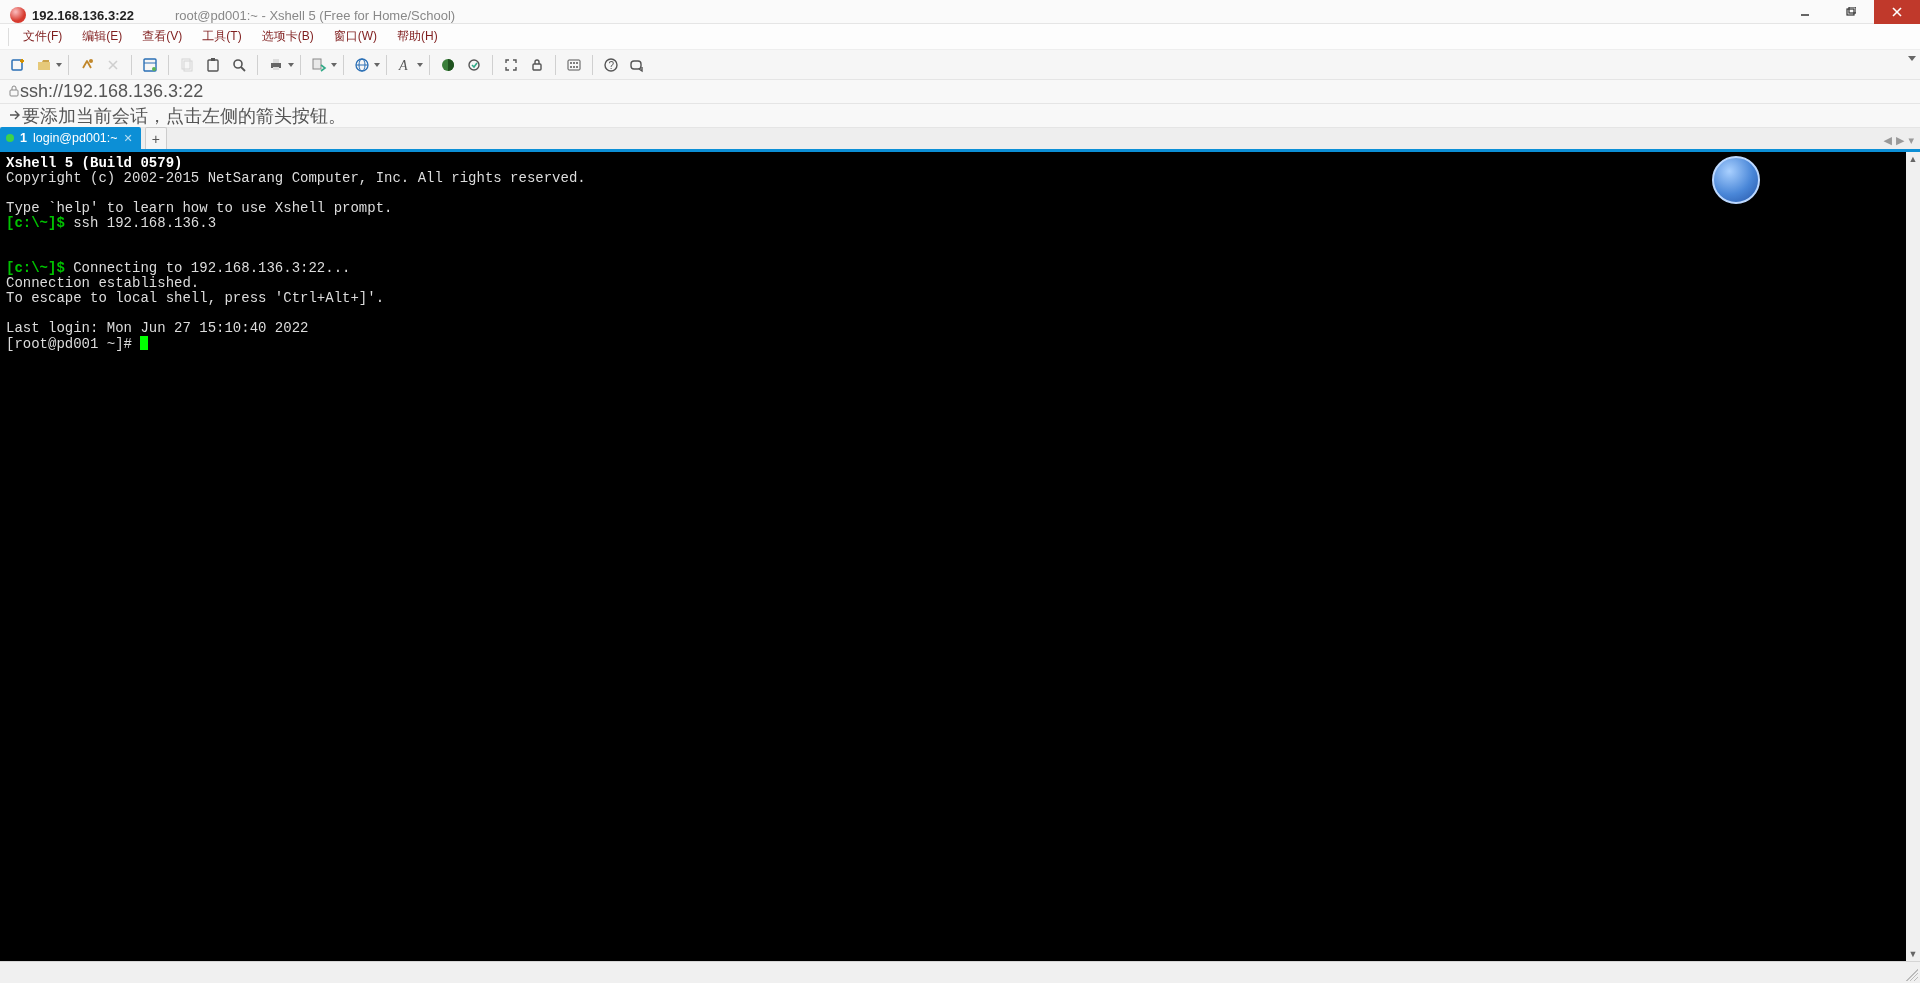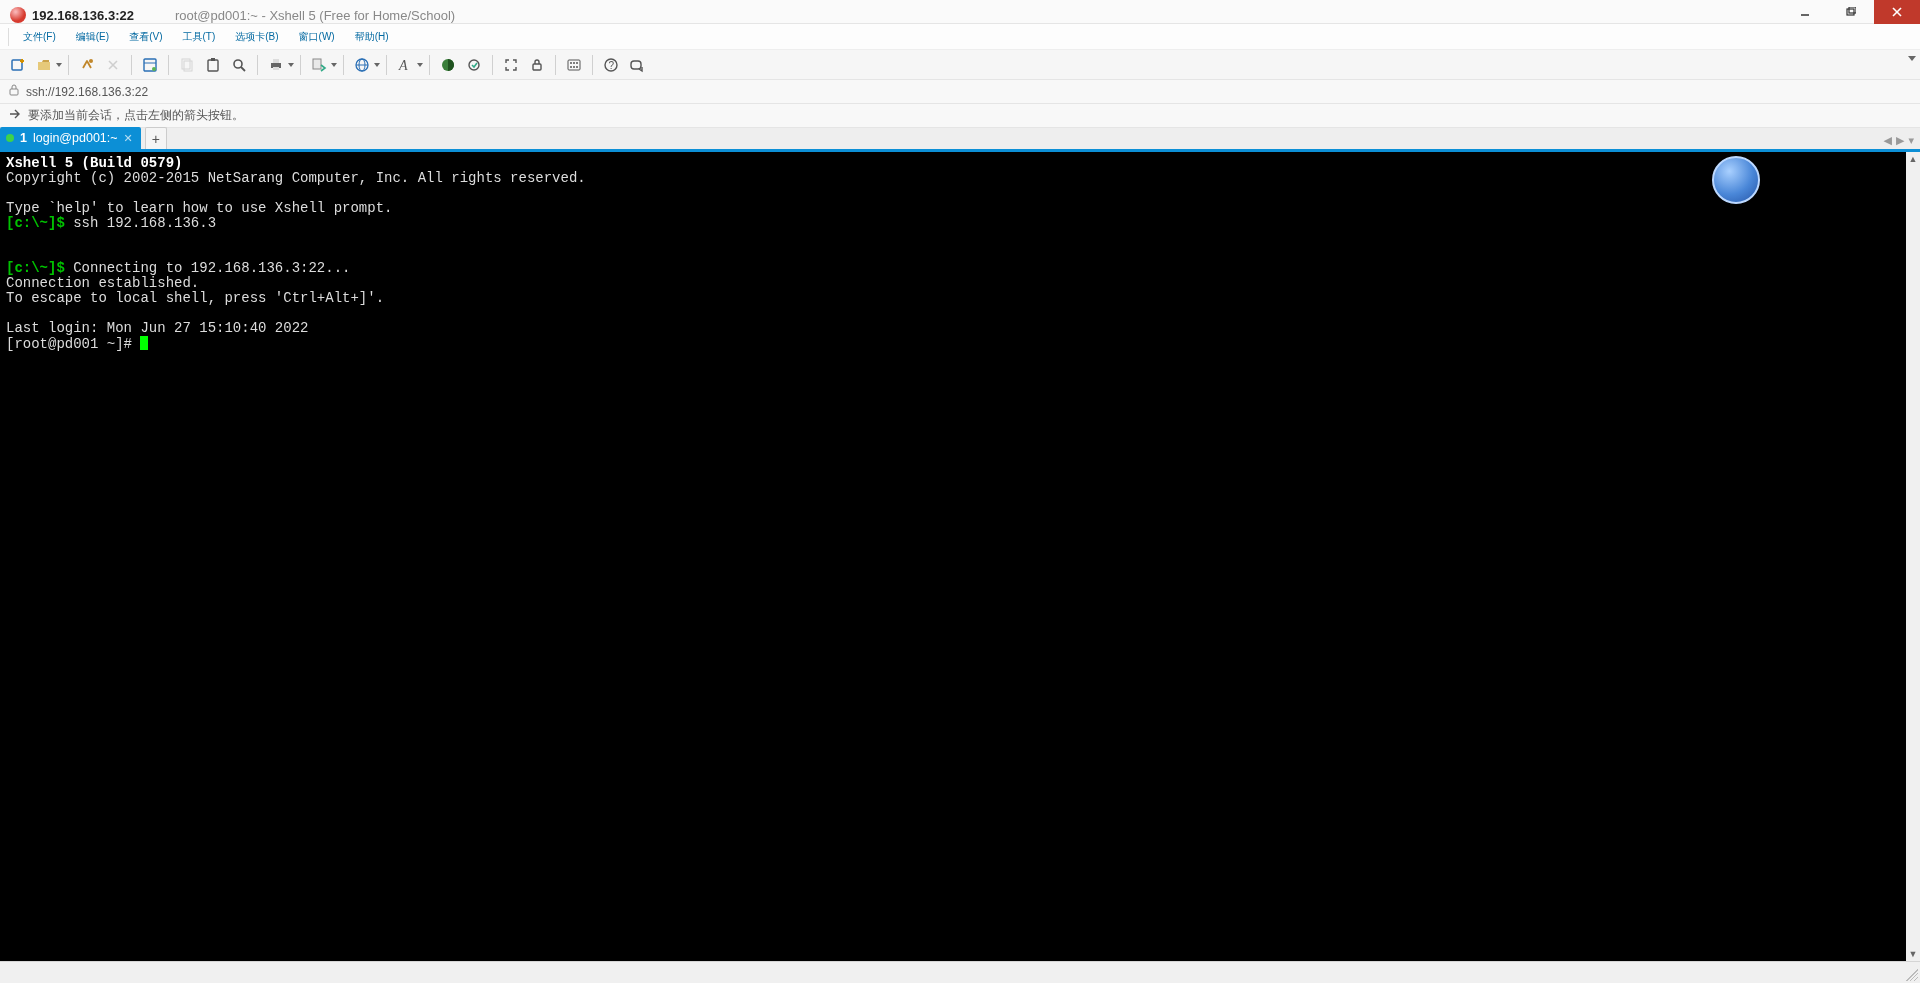--- a/index.html
+++ b/index.html
@@ -8,34 +8,34 @@
   .title-bar { height: 24px; display: flex; align-items: flex-end; background: #fafafa; border-bottom: 1px solid #e5e5e5; position: relative; }
   .title-bar .app-icon { width: 16px; height: 16px; margin: 0 6px 0 10px; border-radius: 50%; background: radial-gradient(circle at 35% 30%, #f9b3b3 5%, #d63a2e 60%); }
   .title-bar .title-primary { font-weight: 700; font-size: 13px; color: #222; margin-right: 8px; }
   .title-bar .title-secondary { font-size: 13px; color: #888; margin-left: 33px; }
   .win-controls { position: absolute; right: 0; top: 0; display: flex; height: 24px; }
   .win-btn { width: 46px; height: 24px; display: flex; align-items: center; justify-content: center; font-size: 11px; color: #333; cursor: pointer; }
   .win-btn.close { background: #c0392b; color: #fff; font-weight: 700; }
   .win-btn.max svg, .win-btn.min svg { display:block; }
   
   .menu-bar { height: 26px; display: flex; align-items: center; padding: 0 6px; gap: 4px; background: #fdfdfd; border-bottom: 1px solid #eee; }
-  .menu-item { font-size: 10px; color: #0369a1; padding: 2px 8px; cursor: pointer; }
+  .menu-item { font-size: 12px; color: #7f1d1d; padding: 2px 8px; cursor: pointer; }
   .menu-sep { width:1px; height:18px; background:#ddd; margin:0 2px; }
   
   .toolbar { height: 30px; display: flex; align-items: center; padding: 0 6px; gap: 2px; background: #f6f6f6; border-bottom: 1px solid #e5e5e5; position: relative; }
   .tb-btn { width: 24px; height: 24px; display: flex; align-items: center; justify-content: center; color: #555; cursor: pointer; border-radius: 2px; position: relative; }
   .tb-btn.disabled { opacity: .35; cursor: default; }
   .tb-btn svg { display:block; }
   .tb-sep { width: 1px; height: 20px; background: #d0d0d0; margin: 0 4px; }
   .tb-drop { width: 6px; display:flex; align-items:center; justify-content:center; margin-left:-2px; cursor:pointer; }
   .tb-drop::after { content:""; border-left:3px solid transparent; border-right:3px solid transparent; border-top:4px solid #666; }
   .tb-overflow { position:absolute; right:4px; top:6px; cursor:pointer; }
   .tb-overflow::after { content:""; border-left:4px solid transparent; border-right:4px solid transparent; border-top:5px solid #666; display:block; }
   
-  .bar { height: 24px; display: flex; align-items: center; padding: 0 8px; gap: 6px; background: #f8f8f8; border-bottom: 1px solid #e5e5e5; font-size: 12px; color: #555; }
+  .bar { height: 24px; display: flex; align-items: center; padding: 0 8px; background: #f8f8f8; border-bottom: 1px solid #e5e5e5; font-size: 18px; color: #555; }
   .bar .lock-icon, .bar .arrow-icon { color: #777; }
   
   .tabs-row { height: 24px; display: flex; align-items: flex-end; background: #eee; border-bottom: 3px solid #0c8fd6; position: relative; }
   .session-tab { height: 22px; background: #0c8fd6; color: #fff; display: flex; align-items: center; padding: 0 8px 0 6px; gap: 6px; font-size: 12.5px; border-top-left-radius: 2px; border-top-right-radius: 2px; cursor: pointer; }
   .session-tab .dot { width: 8px; height: 8px; border-radius: 50%; background: #3fd24a; }
   .session-tab .tab-num { font-weight: 700; }
   .session-tab .tab-close { opacity: .7; font-size: 11px; cursor: pointer; }
   .add-tab { width: 22px; height: 22px; margin-left: 4px; margin-bottom: 0px; border: 1px solid #ccc; border-bottom: none; background: #f5f5f5; display: flex; align-items: center; justify-content: center; font-size: 14px; color: #555; cursor: pointer; border-top-left-radius:2px; border-top-right-radius:2px;}
   .tabs-nav { position:absolute; right:6px; bottom:2px; display:flex; gap:4px; color:#999; font-size:11px; }
   .tabs-nav span { cursor:pointer; }

